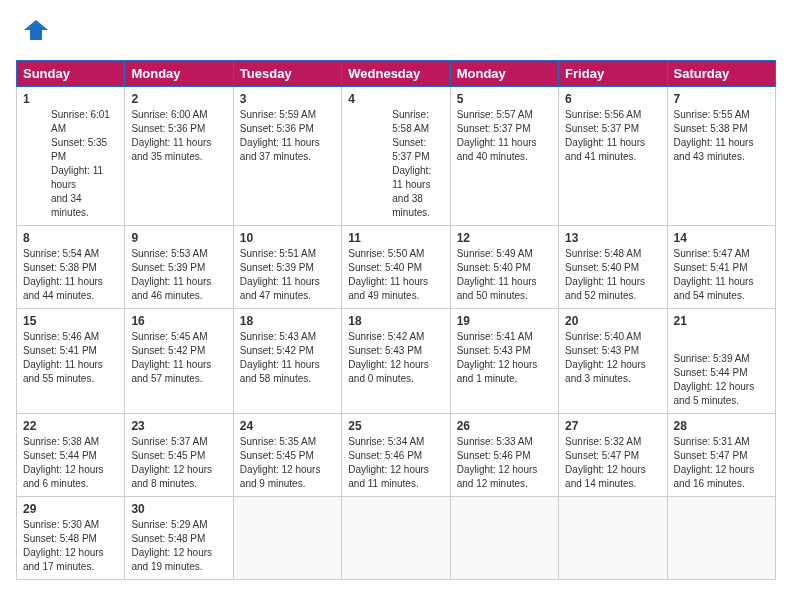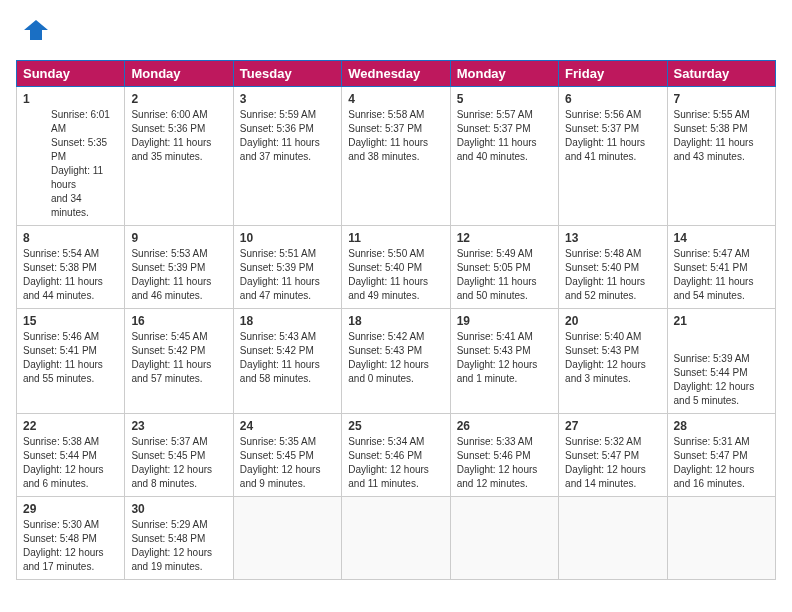--- a/index.html
+++ b/index.html
@@ -134,21 +134,21 @@
         </td>
         <td>
           <span class="day-num">3</span>
           <div class="day-info" style="white-space: pre-line;">Sunrise: 5:59 AM
 Sunset: 5:36 PM
 Daylight: 11 hours
 and 37 minutes.</div>
         </td>
         <td>
           <span class="day-num">4</span>
-          <div class="day-info" style="white-space: pre-line;">Sunrise: 5:58 AM
+          <div class="day-info" style="white-space: pre-line; margin-left: 44px;">Sunrise: 5:58 AM
 Sunset: 5:37 PM
 Daylight: 11 hours
 and 38 minutes.</div>
         </td>
         <td>
           <span class="day-num">5</span>
           <div class="day-info" style="white-space: pre-line;">Sunrise: 5:57 AM
 Sunset: 5:37 PM
 Daylight: 11 hours
 and 40 minutes.</div>
@@ -193,21 +193,21 @@
         <td>
           <span class="day-num">11</span>
           <div class="day-info" style="white-space: pre-line;">Sunrise: 5:50 AM
 Sunset: 5:40 PM
 Daylight: 11 hours
 and 49 minutes.</div>
         </td>
         <td>
           <span class="day-num">12</span>
           <div class="day-info" style="white-space: pre-line;">Sunrise: 5:49 AM
-Sunset: 5:05 PM
+Sunset: 5:40 PM
 Daylight: 11 hours
 and 50 minutes.</div>
         </td>
         <td>
           <span class="day-num">13</span>
           <div class="day-info" style="white-space: pre-line;">Sunrise: 5:48 AM
 Sunset: 5:40 PM
 Daylight: 11 hours
 and 52 minutes.</div>
         </td>

